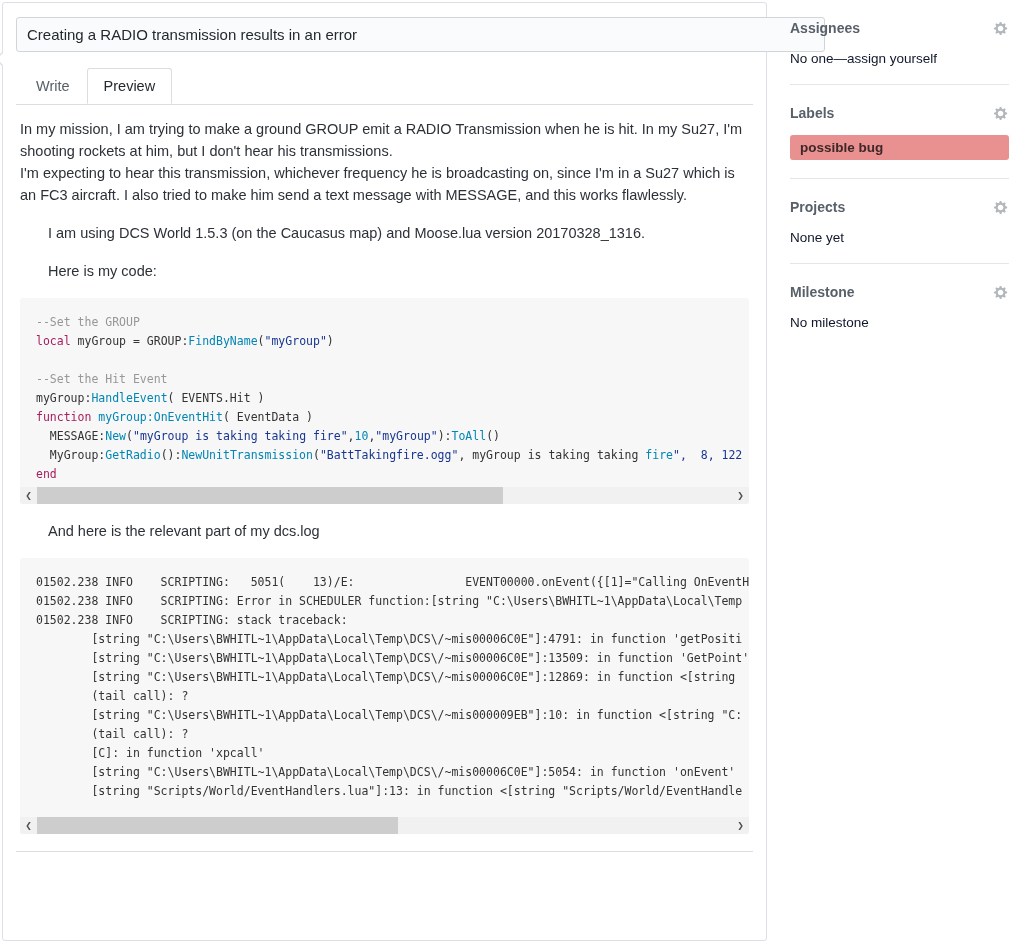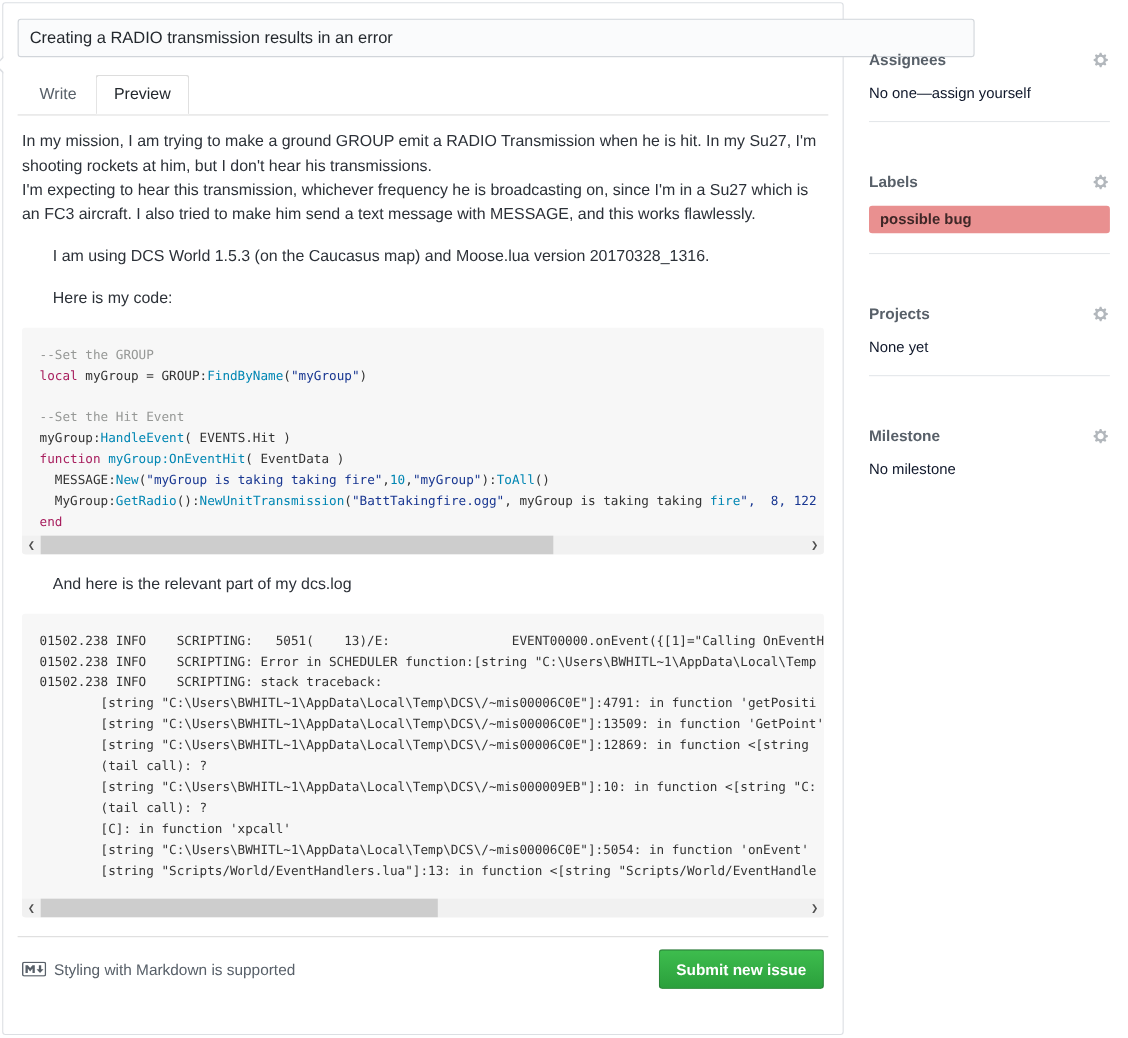--- a/index.html
+++ b/index.html
@@ -8,21 +8,21 @@
   body { position:relative; overflow:hidden; }
 
   
   .main-box { position:absolute; left:2px; top:2px; width:765px; height:939px;
     background:#fff; border:1px solid #dcdfe3; border-radius:3px; padding:14px 13px 0 13px; }
   .caret { position:absolute; left:-8px; top:48px; width:0; height:0;
     border-top:8px solid transparent; border-bottom:8px solid transparent; border-right:8px solid #dcdfe3; }
   .caret::after { content:""; position:absolute; left:1.5px; top:-7px; width:0; height:0;
     border-top:7px solid transparent; border-bottom:7px solid transparent; border-right:7px solid #fff; }
 
-  .title-input { display:block; width:870px; height:35px; background:#fafbfc;
+  .title-input { display:block; width:809px; height:35px; background:#fafbfc;
     border:1px solid #d1d5da; border-radius:3px; padding:6px 10px; font-size:15px;
     color:#24292e; font-family:inherit; outline:none; }
 
   .tab-nav { margin-top:15px; border-bottom:1px solid #dddddd; padding-left:3px; height:38px; }
   .tab { display:inline-block; padding:9px 16px; font-size:14.5px; color:#586069;
     cursor:pointer; border:1px solid transparent; border-radius:3px 3px 0 0;
     position:relative; top:1px; background:transparent; }
   .tab.active { background:#fff; color:#24292e; border-color:#dddddd; border-bottom-color:#fff; }
 
   .preview-body { padding:0 4px; }
@@ -45,21 +45,21 @@
 
   .footer-sep { border-top:1px solid #dddddd; margin-top:17px; }
   .footer-row { display:flex; align-items:center; justify-content:space-between; padding:11px 4px 0 4px; }
   .md-note { display:flex; align-items:center; gap:7px; color:#586069; font-size:14px; cursor:pointer; }
   .submit-btn { background:linear-gradient(#3ebd4e,#2ba03c); color:#fff; font-weight:bold;
     font-size:14px; font-family:inherit; border:1px solid rgba(27,31,35,0.25); border-radius:3px;
     padding:0 15px; height:36px; cursor:pointer; }
 
   
   .sidebar { position:absolute; left:790px; top:0; width:219px; }
-  .sb-section { padding:20px 0 18px 0; border-bottom:1px solid #e4e7ea;margin-top:26px; }
+  .sb-section { padding:20px 0 18px 0; border-bottom:1px solid #e4e7ea; }
   .sb-section:last-child { border-bottom:none; }
   .sb-head { display:flex; align-items:center; justify-content:space-between; }
   .sb-title { font-size:14px; font-weight:bold; color:#586069; }
   .gear { width:15px; height:15px; fill:#b2b7bc; cursor:pointer; }
   .sb-body { margin-top:15px; font-size:13.5px; color:#0f172a; }
   .label-chip { margin-top:14px; border-radius:3px; padding:5px 10px; font-size:13.5px;
     font-weight:bold; cursor:pointer; }
 </style>
 </head>
 <body>
@@ -99,30 +99,20 @@
         [string "C:\Users\BWHITL~1\AppData\Local\Temp\DCS\/~mis00006C0E"]:12869: in function &lt;[string 
         (tail call): ?
         [string "C:\Users\BWHITL~1\AppData\Local\Temp\DCS\/~mis000009EB"]:10: in function &lt;[string "C:
         (tail call): ?
         [C]: in function 'xpcall'
         [string "C:\Users\BWHITL~1\AppData\Local\Temp\DCS\/~mis00006C0E"]:5054: in function 'onEvent'
         [string "Scripts/World/EventHandlers.lua"]:13: in function &lt;[string "Scripts/World/EventHandle</span><span class="hscroll"><span class="hs-arrow">❮</span><span class="hs-track"><span class="hs-thumb" style="width: 52%;"></span></span><span class="hs-arrow">❯</span></span></pre>
   </div>
 
   <div class="footer-sep"></div>
-  <div class="footer-row">
-    <span class="md-note">
-      <svg width="22" height="14" viewBox="0 0 208 128">
-        <rect x="6" y="6" width="196" height="116" rx="12" fill="none" stroke="#586069" stroke-width="12"></rect>
-        <path d="M30 98V30h20l20 25 20-25h20v68H90V59L70 84 50 59v39zm125 0l-30-33h20V30h20v35h20z" fill="#586069"></path>
-      </svg>
-      <span>Styling with Markdown is supported</span>
-    </span>
-    <button class="submit-btn">Submit new issue</button>
-  </div>
 </div>
 
 <div class="sidebar">
   <div class="sb-section">
     <div class="sb-head">
       <span class="sb-title">Assignees</span>
       <svg class="gear" viewBox="0 0 16 16">
           <path d="M14 8.77v-1.6l-1.94-.64-.45-1.09.88-1.84-1.13-1.13-1.81.91-1.09-.45-.69-1.92h-1.6l-.63 1.94-1.11.45-1.84-.88-1.13 1.13.91 1.81-.45 1.09L0 7.23v1.59l1.94.64.45 1.09-.88 1.84 1.13 1.13 1.81-.91 1.09.45.69 1.92h1.59l.63-1.94 1.11-.45 1.84.88 1.13-1.13-.92-1.81.47-1.09L14 8.75v.02zM7 11c-1.66 0-3-1.34-3-3s1.34-3 3-3 3 1.34 3 3-1.34 3-3 3z"></path>
         </svg>
     </div>

